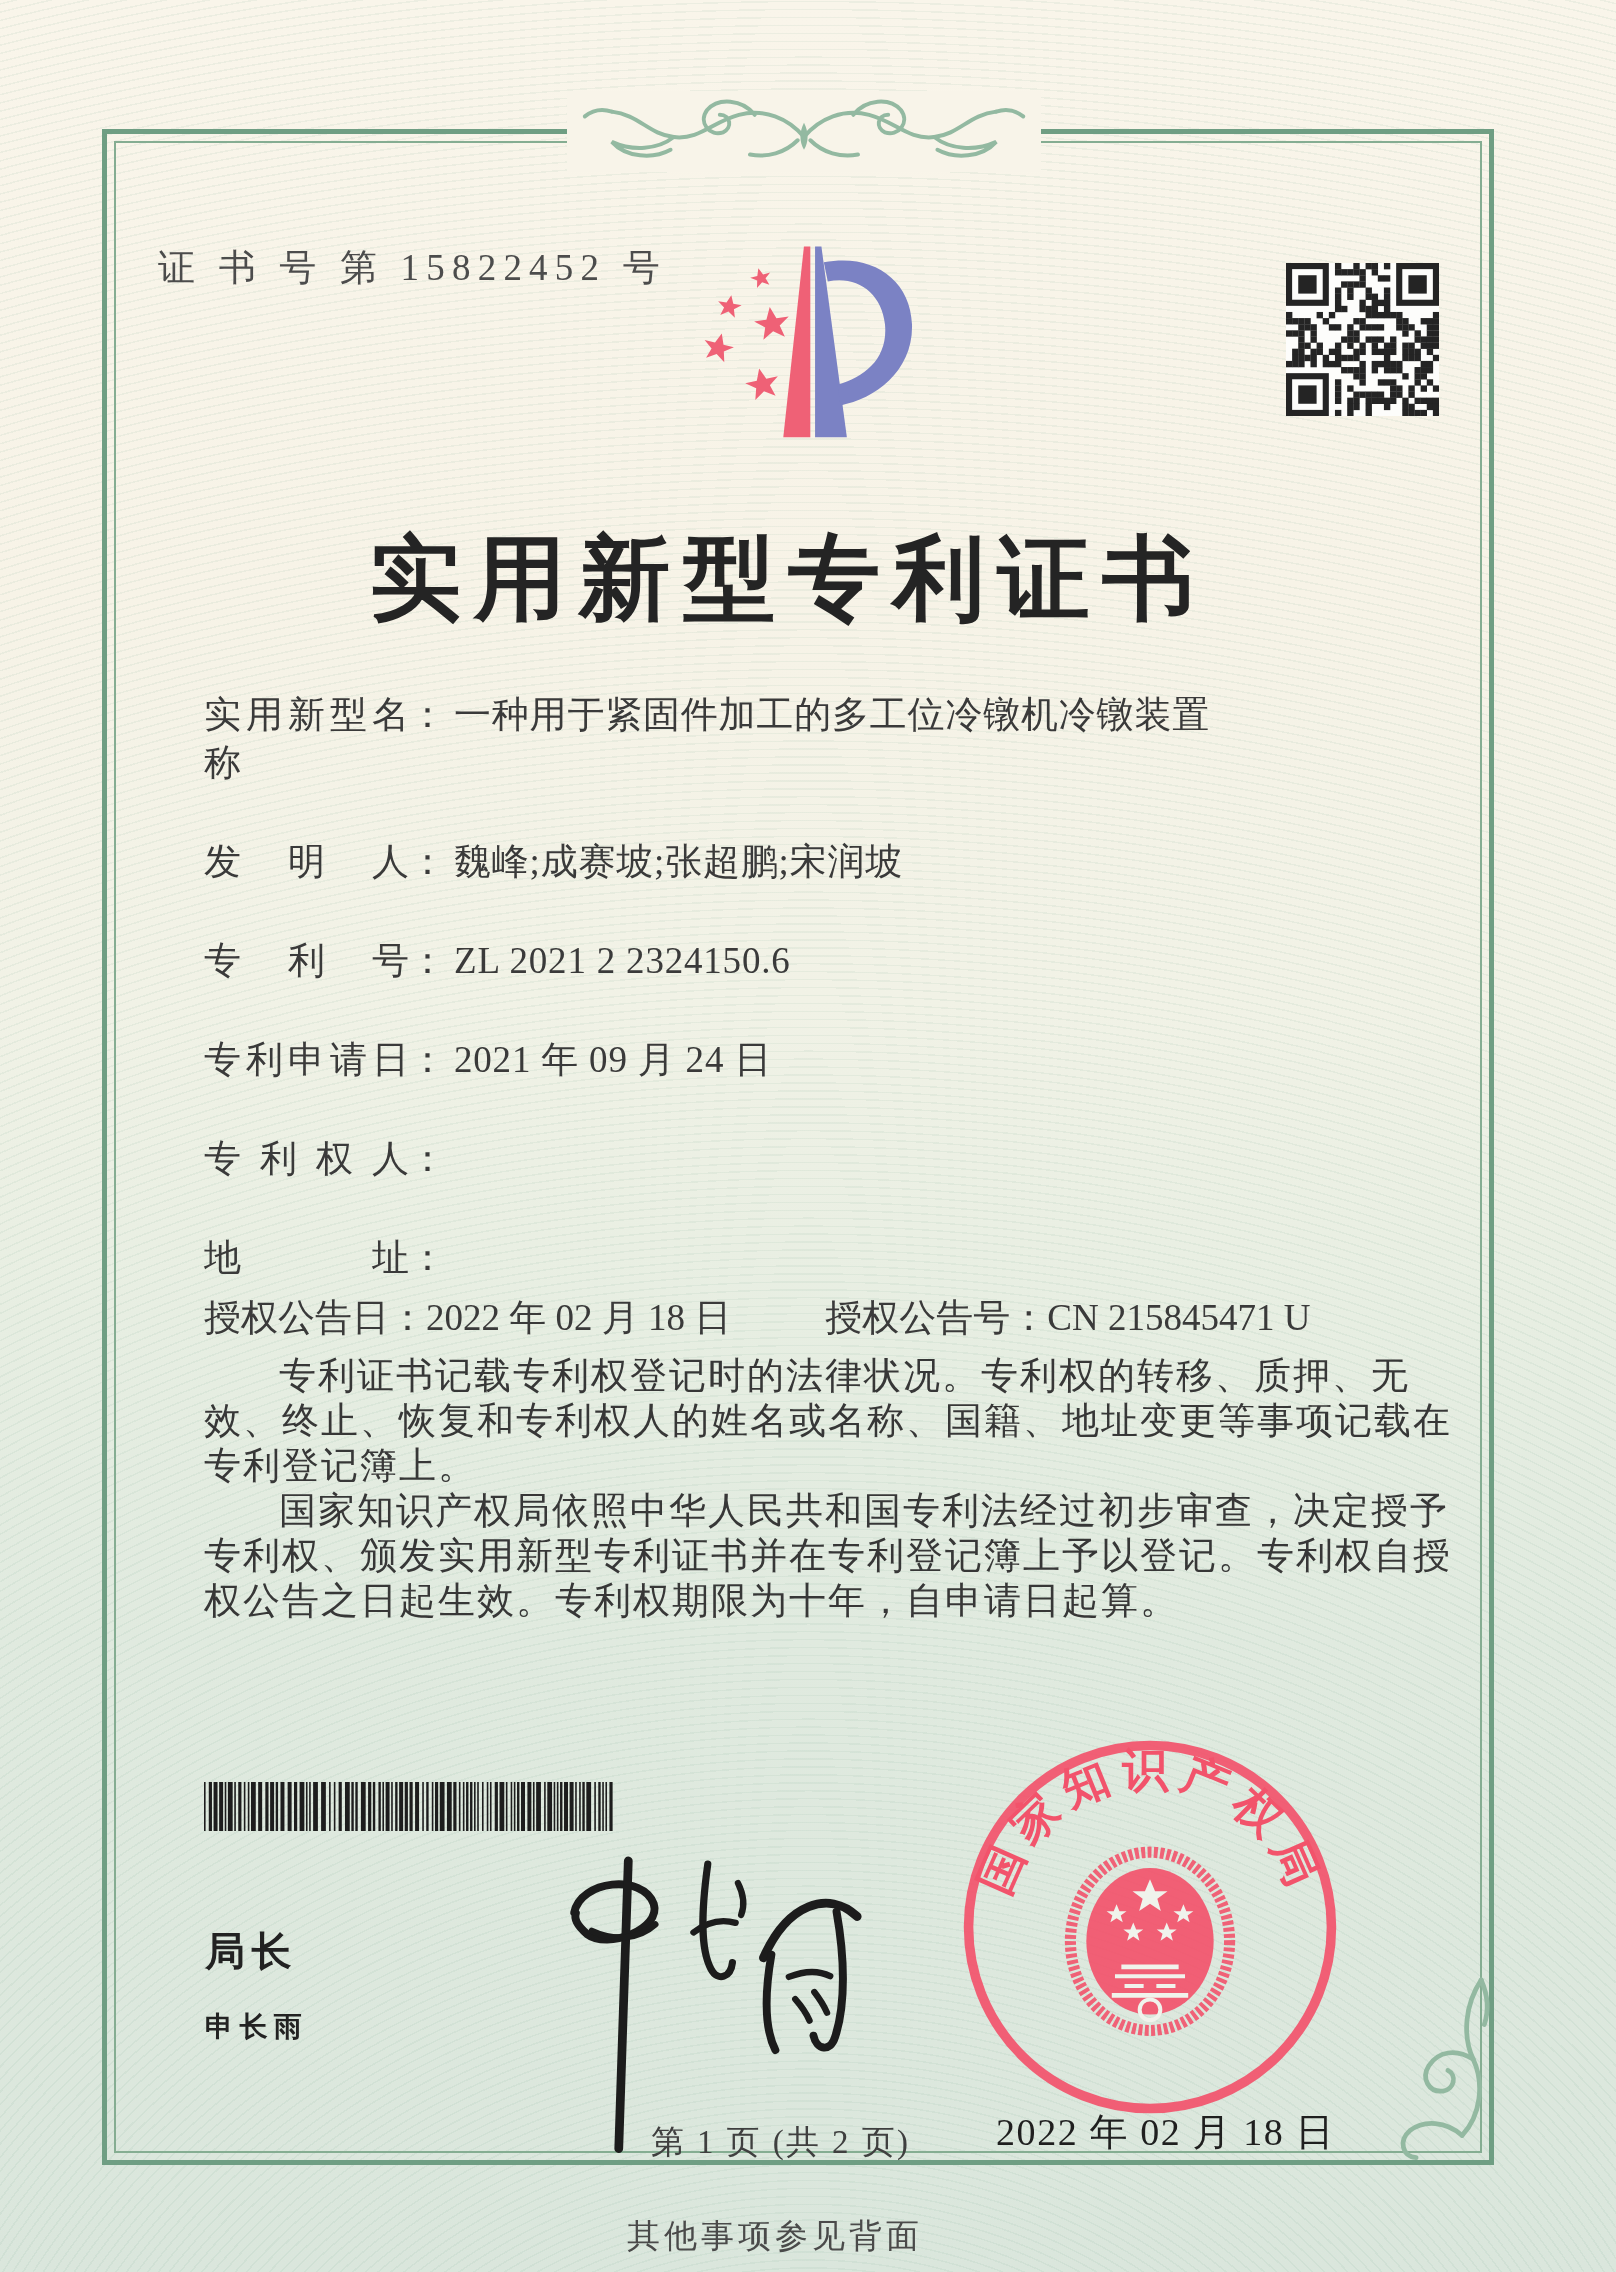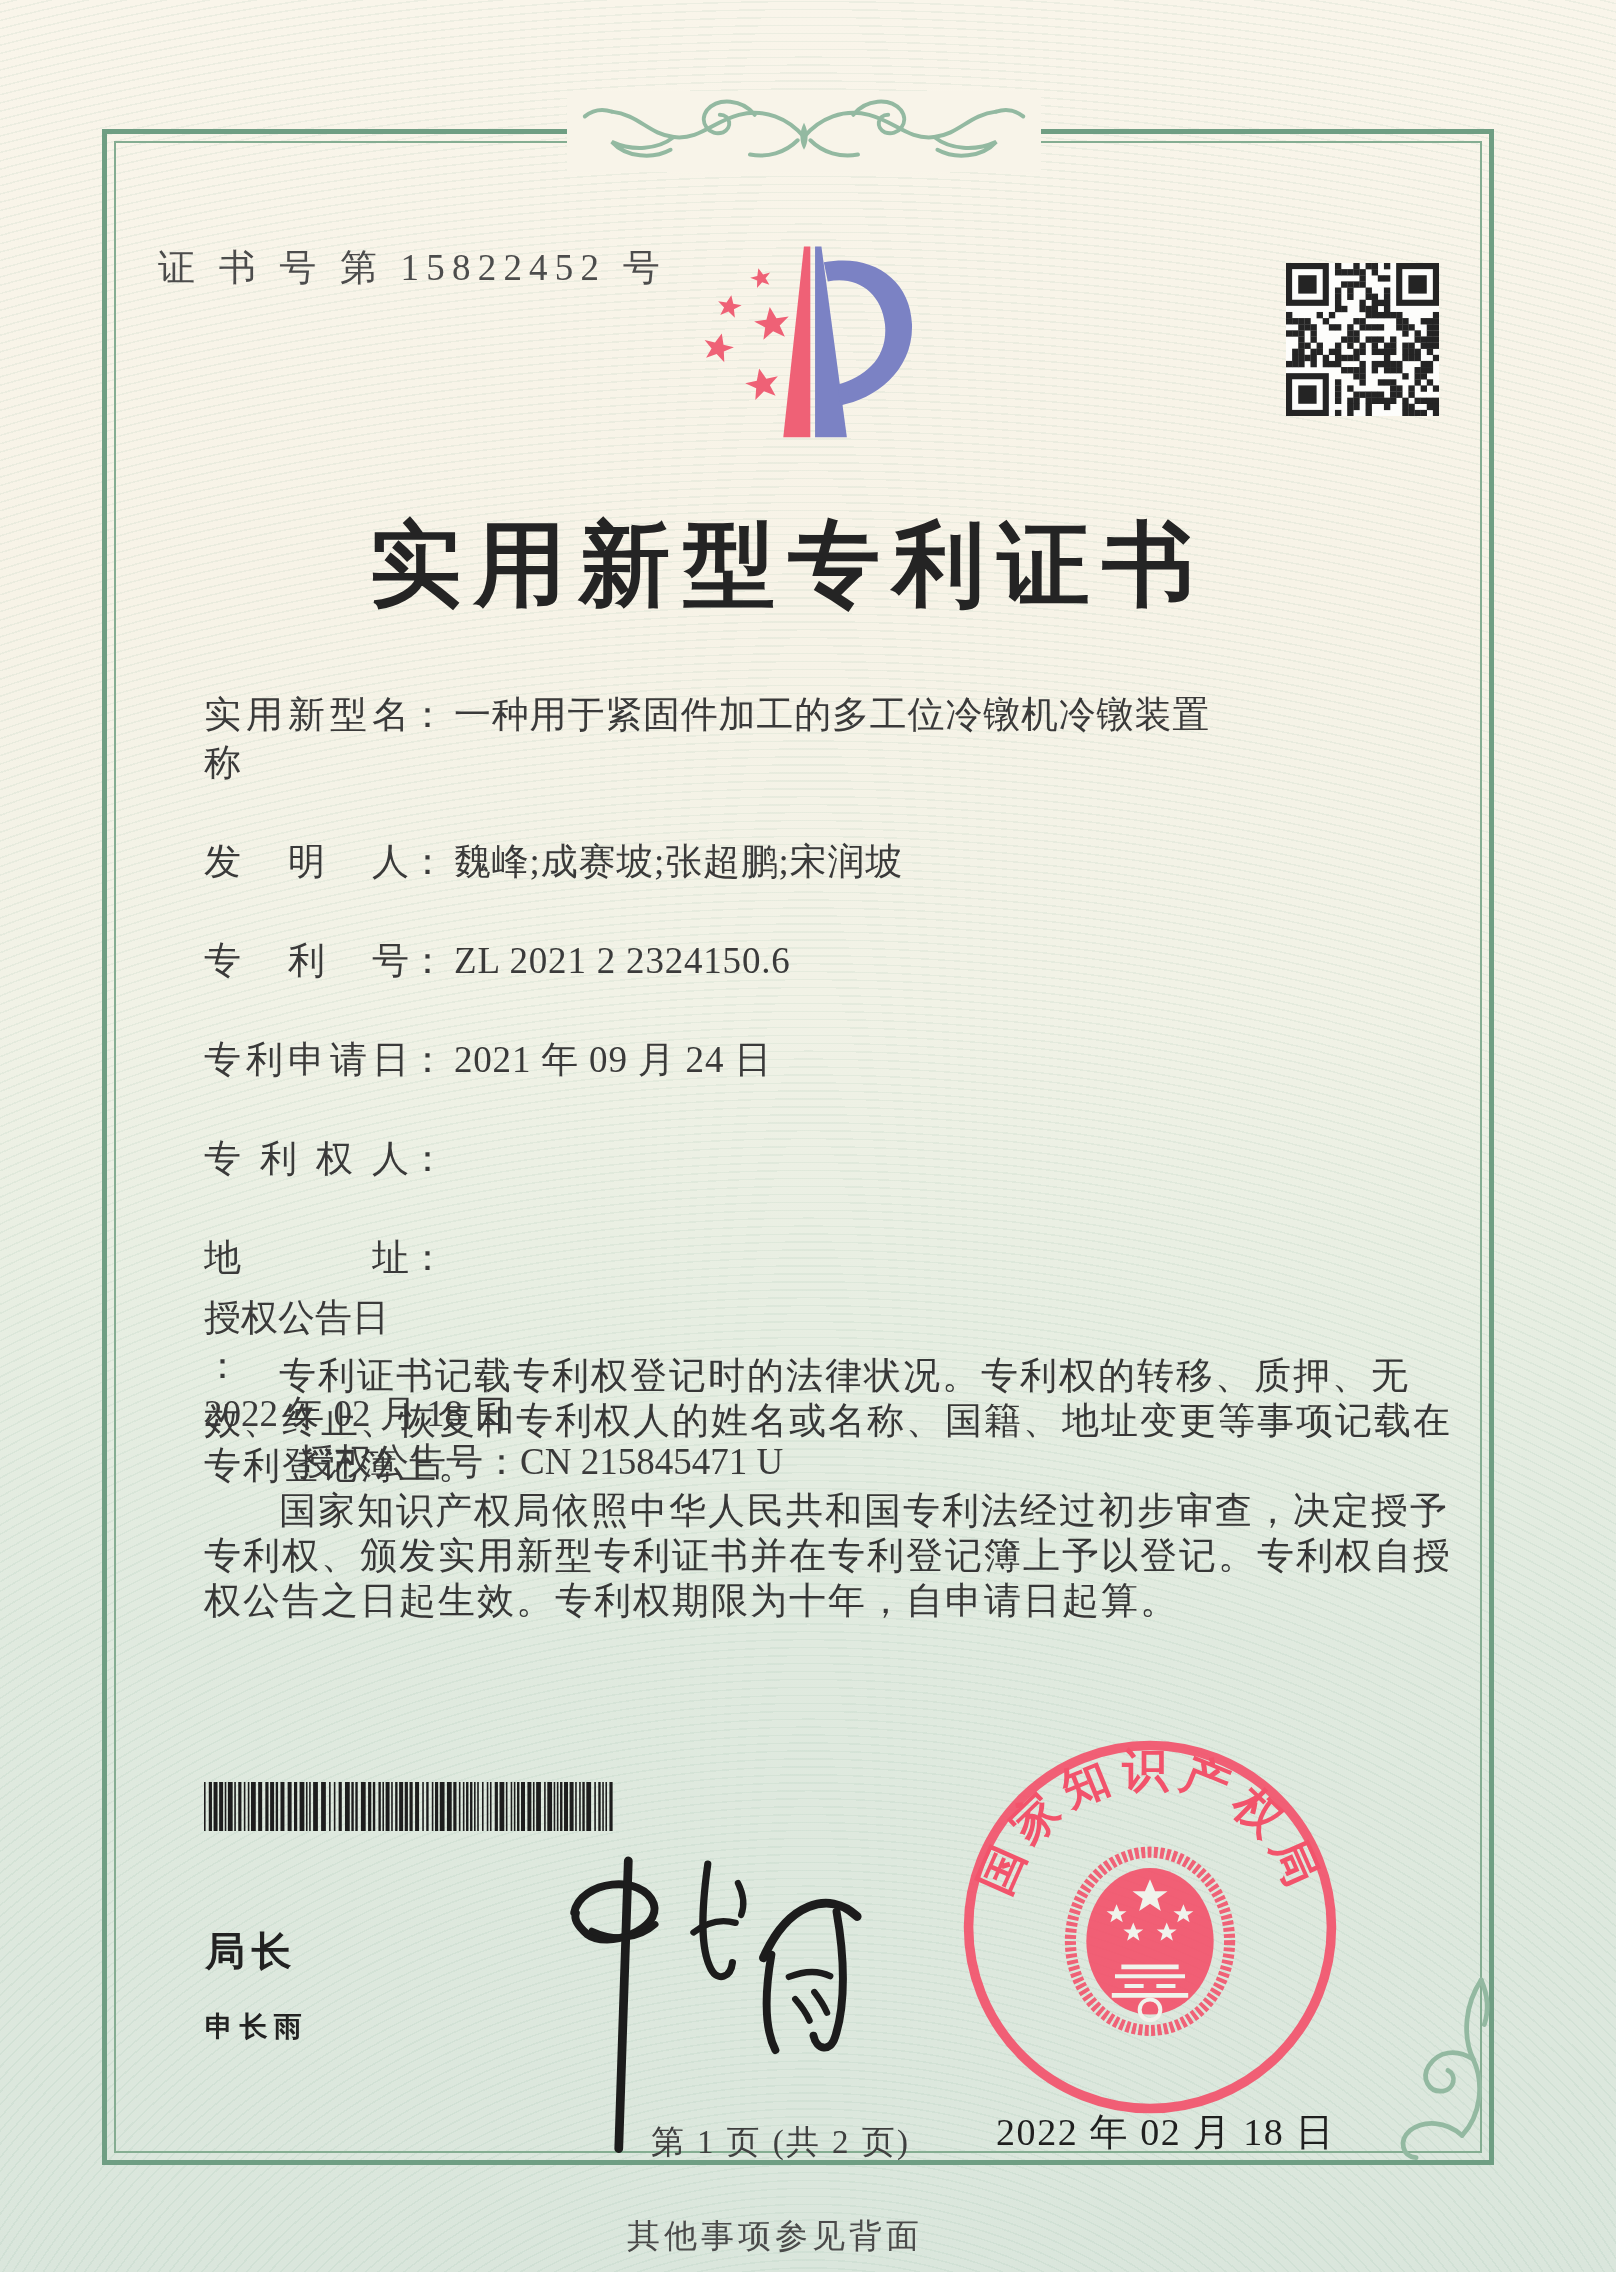--- a/index.html
+++ b/index.html
@@ -29,35 +29,35 @@
   }
   .ornament-corner{position:absolute;left:1386px;top:1972px;width:111px;height:189px;}
   
   .cert-no{
     position:absolute;left:158px;top:243px;
     font-size:37px;letter-spacing:7.2px;color:#4c4c4c;white-space:nowrap;
   }
   .logo{position:absolute;left:694px;top:229px;width:231px;height:232px;}
   .qr{position:absolute;left:1286px;top:263px;width:153px;height:153px;background:#fdfdfb;}
   .title{
-    position:absolute;left:0;top:503px;width:1576px;
+    position:absolute;left:0;top:517px;width:1576px;
     text-align:center;font-size:92px;font-weight:700;color:#242424;
     letter-spacing:12.7px;white-space:nowrap;
   }
   
   .fields{position:absolute;left:204px;top:691px;width:1264px;font-size:37px;color:#3a3a3a;}
   .frow{display:flex;align-items:flex-start;margin-bottom:51px;line-height:48px;}
   .frow .flabel{
     display:inline-block;width:205px;flex:0 0 205px;
     text-align:justify;text-align-last:justify;
   }
   .frow .fcolon{flex:0 0 auto;}
   .frow .fvalue{flex:1 1 auto;margin-left:8px;letter-spacing:0.8px;}
   .frow.address{margin-bottom:12px;}
-  .grant-row{display:flex;align-items:flex-start;line-height:48px;margin-top:1.6px;flex-direction:column;}
+  .grant-row{display:flex;align-items:flex-start;line-height:48px;margin-top:1.6px;}
   .grant-row .pair2{margin-left:94px;display:flex;}
   
   .paras{position:absolute;left:204px;top:1353px;width:1262px;
     font-size:37px;line-height:45px;letter-spacing:2px;color:#373737;}
   .paras p{margin:0;text-indent:75px;}
   
   .barcode{position:absolute;left:204px;top:1782px;width:411px;height:49px;}
   .signer-title{position:absolute;left:205px;top:1924px;font-size:40px;letter-spacing:6.4px;color:#222;
     font-family:"Liberation Sans","DejaVu Sans",sans-serif;font-weight:600;text-align:right;}
   .signer-name{position:absolute;left:205px;top:2008px;font-size:28px;letter-spacing:6.4px;color:#222;

